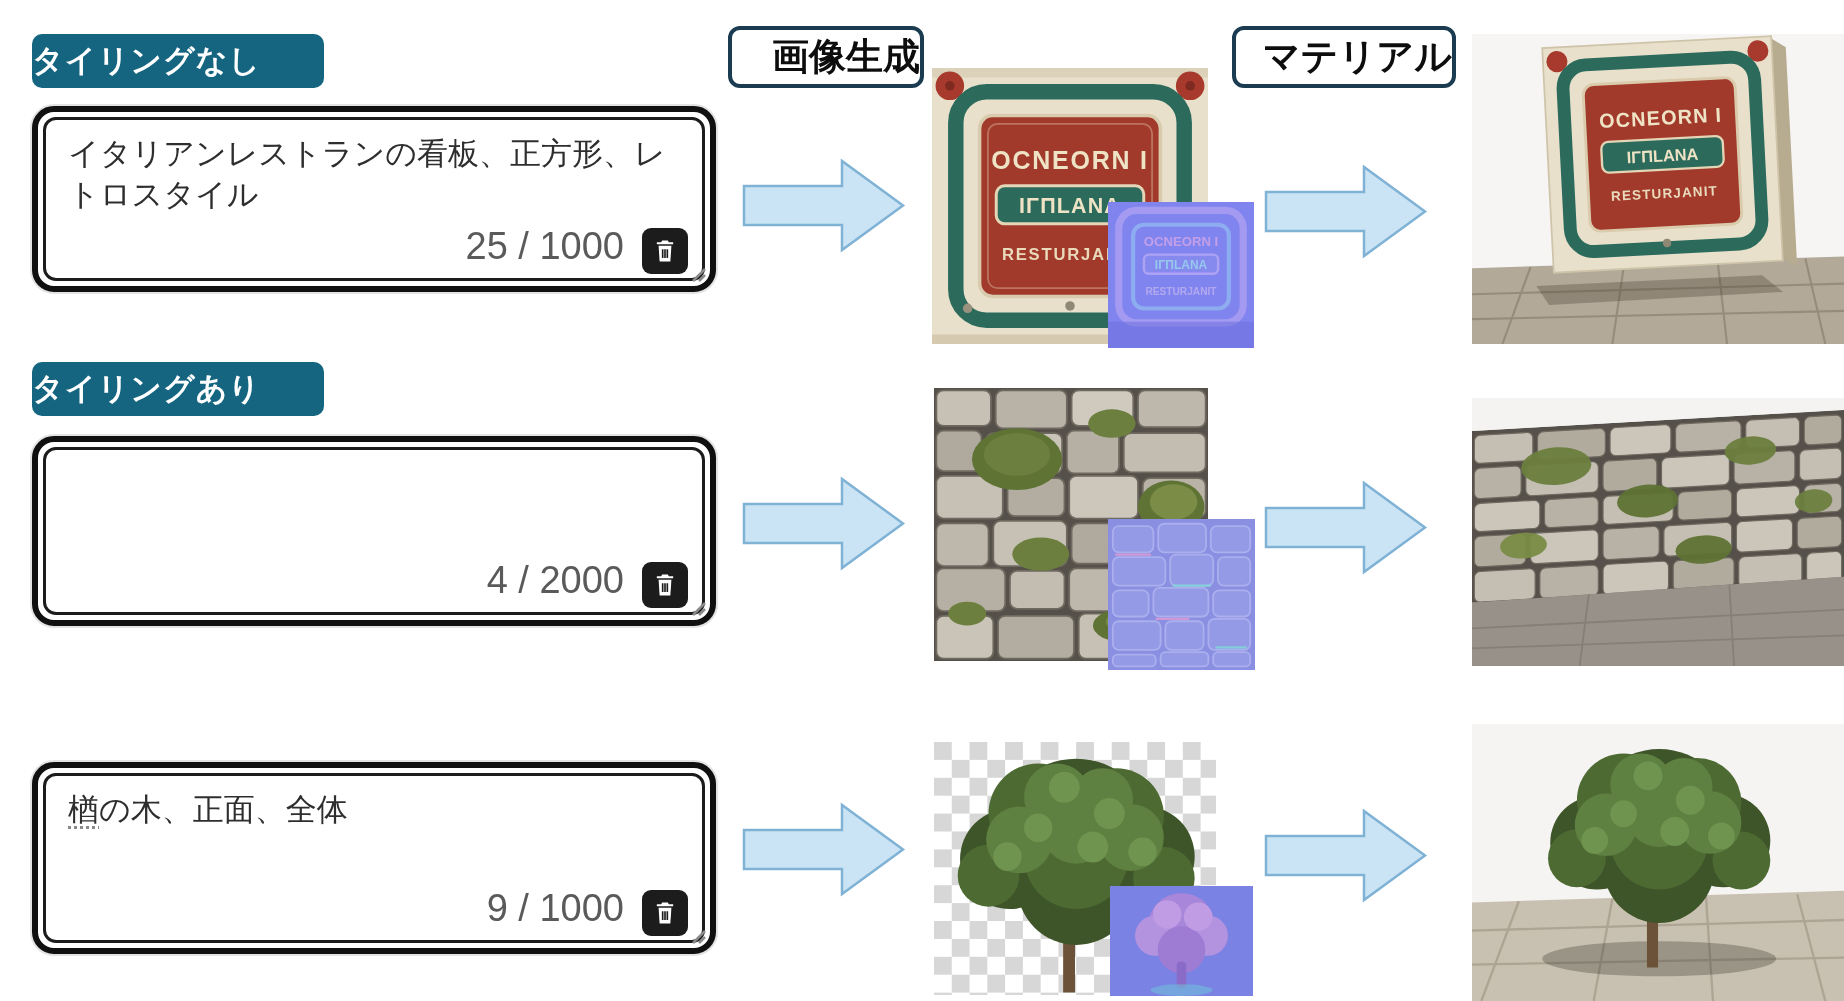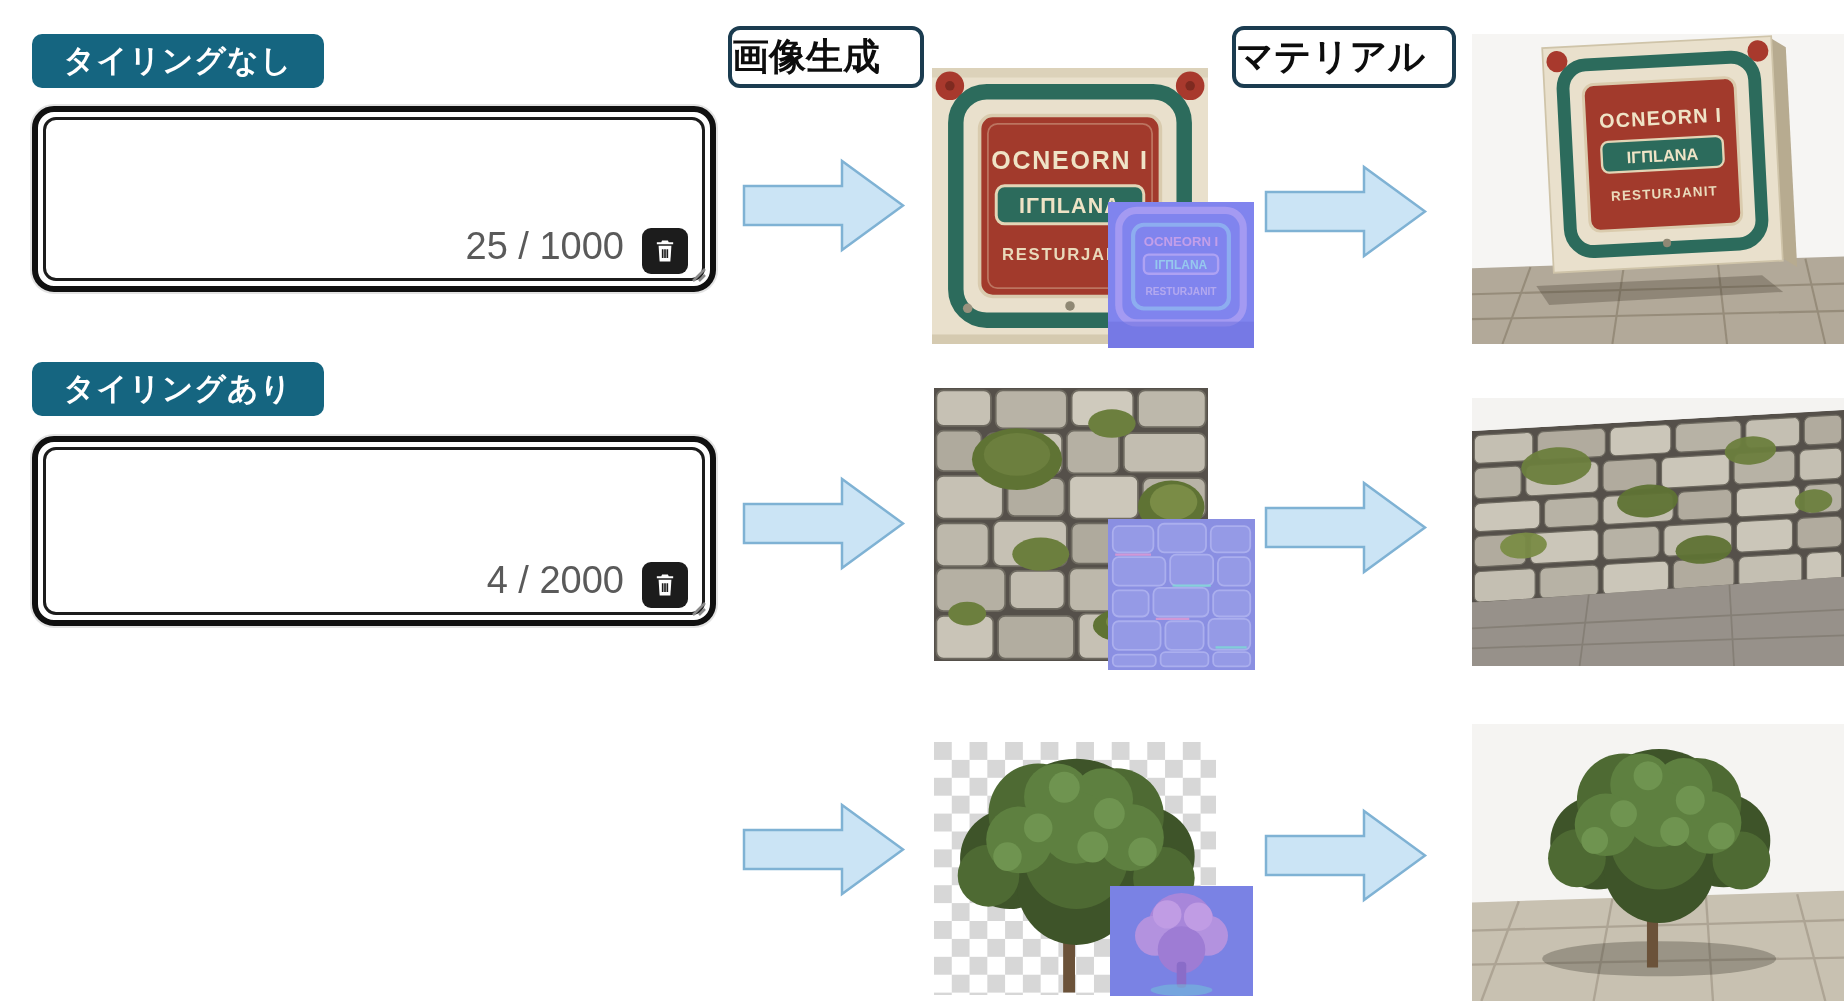--- a/index.html
+++ b/index.html
@@ -1,21 +1,21 @@
 <!DOCTYPE html>
 <html><head>
 <meta charset="utf-8">
 <style>
   *{box-sizing:border-box;margin:0;padding:0}
   body{background:#ffffff;font-family:"Liberation Sans",sans-serif}
   .canvas{position:relative;width:1844px;height:1001px;background:#ffffff;overflow:hidden}
   .abs{position:absolute}
-  .badge{display:flex;align-items:center;justify-content:center;width:292px;height:54px;
+  .badge{display:flex;align-items:center;justify-content:flex-start;width:292px;height:54px;
          background:#156580;color:#fff;font-weight:bold;font-size:31px;border-radius:10px;letter-spacing:1px}
-  .hdr{display:flex;align-items:center;justify-content:flex-start;background:#fff;border:4px solid #1B3C50;
+  .hdr{display:flex;align-items:center;justify-content:flex-end;background:#fff;border:4px solid #1B3C50;
        border-radius:12px;color:#0d0d0d;font-weight:bold;font-size:37px}
   .pbox{width:684px;background:#fff;border:6px solid #101010;border-radius:22px;box-shadow:0 0 0 2px #e3e3e3}
   .pbox::before{content:"";position:absolute;inset:5px;border:3px solid #1c1c1c;border-radius:13px;pointer-events:none}
   .ptext{position:absolute;top:22px;left:30px;right:30px;font-size:31px;color:#2e2e2e;line-height:1.32;word-break:break-all}
   .uline-first::first-letter{text-decoration:underline dotted #8a8a8a;text-underline-offset:6px}
   .pcount{position:absolute;right:86px;bottom:18px;font-size:38px;color:#5a5a5a}
   .trashbtn{position:absolute;right:22px;bottom:12px;width:46px;height:46px;background:#1c1c1c;border-radius:9px;
             display:flex;align-items:center;justify-content:center;border:none;cursor:pointer}
   .rsz{position:absolute;right:3px;bottom:3px}
   svg{display:block}
@@ -34,20 +34,21 @@
   </div>
 
   <div class="abs badge" style="left:32px;top:34px">
     <span>タイリングなし</span>
   </div>
   <div class="abs badge" style="left:32px;top:362px">
     <span>タイリングあり</span>
   </div>
 
   <div class="abs pbox" style="left:32px;top:106px;height:186px">
+    <div class="ptext">イタリアンレストランの看板、正方形、レトロスタイル</div>
     <div class="pcount">25 / 1000</div>
     <button class="trashbtn">
       <svg viewBox="0 0 24 24" width="28" height="28">
         <path d="M9.5 3h5l.7 1.6H19V6.2H5V4.6h3.8z" fill="#fff"></path>
         <path d="M6.5 7.6h11L16.6 21H7.4z" fill="#fff"></path>
         <path d="M10 10.5v7.5M12 10.5v7.5M14 10.5v7.5" stroke="#1c1c1c" stroke-width="1.4" fill="none"></path>
       </svg>
     </button>
     <svg class="rsz" width="22" height="22" viewBox="0 0 22 22">
       <path d="M20 8L8 20M20 14l-6 6" stroke="#8a8a8a" stroke-width="2.5" fill="none"></path>
@@ -61,20 +62,34 @@
         <path d="M9.5 3h5l.7 1.6H19V6.2H5V4.6h3.8z" fill="#fff"></path>
         <path d="M6.5 7.6h11L16.6 21H7.4z" fill="#fff"></path>
         <path d="M10 10.5v7.5M12 10.5v7.5M14 10.5v7.5" stroke="#1c1c1c" stroke-width="1.4" fill="none"></path>
       </svg>
     </button>
     <svg class="rsz" width="22" height="22" viewBox="0 0 22 22">
       <path d="M20 8L8 20M20 14l-6 6" stroke="#8a8a8a" stroke-width="2.5" fill="none"></path>
     </svg>
   </div>
 
+  <div class="abs pbox" style="left:32px;top:762px;height:192px">
+    <div class="ptext uline-first">楢の木、正面、全体</div>
+    <div class="pcount">9 / 1000</div>
+    <button class="trashbtn">
+      <svg viewBox="0 0 24 24" width="28" height="28">
+        <path d="M9.5 3h5l.7 1.6H19V6.2H5V4.6h3.8z" fill="#fff"></path>
+        <path d="M6.5 7.6h11L16.6 21H7.4z" fill="#fff"></path>
+        <path d="M10 10.5v7.5M12 10.5v7.5M14 10.5v7.5" stroke="#1c1c1c" stroke-width="1.4" fill="none"></path>
+      </svg>
+    </button>
+    <svg class="rsz" width="22" height="22" viewBox="0 0 22 22">
+      <path d="M20 8L8 20M20 14l-6 6" stroke="#8a8a8a" stroke-width="2.5" fill="none"></path>
+    </svg>
+  </div>
 
   <svg class="abs" style="left:742px;top:156px" width="164" height="99" viewBox="0 0 164 99">
     <polygon points="2,30 100,30 100,5 161,49.5 100,94 100,69 2,69" fill="#CBE4F5" stroke="#7FB2D4" stroke-width="2.5"></polygon>
   </svg>
   <svg class="abs" style="left:1264px;top:162px" width="164" height="99" viewBox="0 0 164 99">
     <polygon points="2,30 100,30 100,5 161,49.5 100,94 100,69 2,69" fill="#CBE4F5" stroke="#7FB2D4" stroke-width="2.5"></polygon>
   </svg>
   <svg class="abs" style="left:742px;top:474px" width="164" height="99" viewBox="0 0 164 99">
     <polygon points="2,30 100,30 100,5 161,49.5 100,94 100,69 2,69" fill="#CBE4F5" stroke="#7FB2D4" stroke-width="2.5"></polygon>
   </svg>

